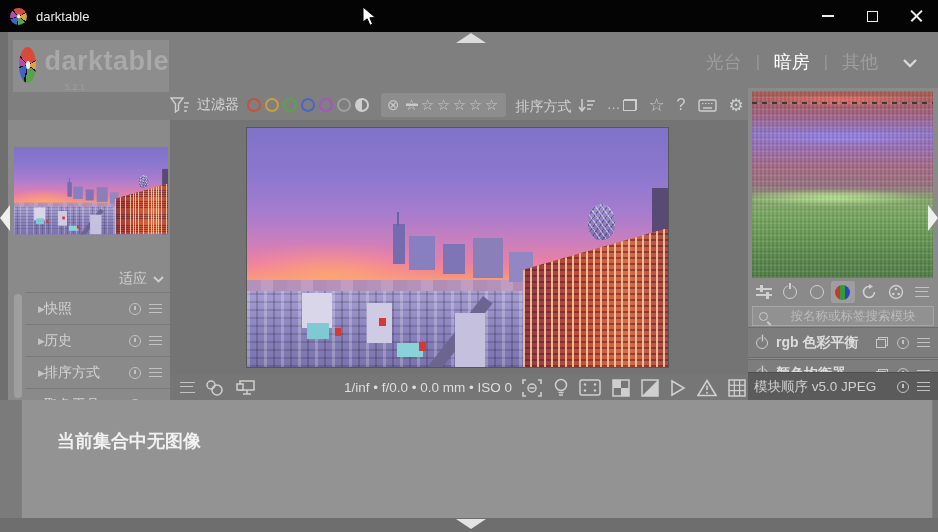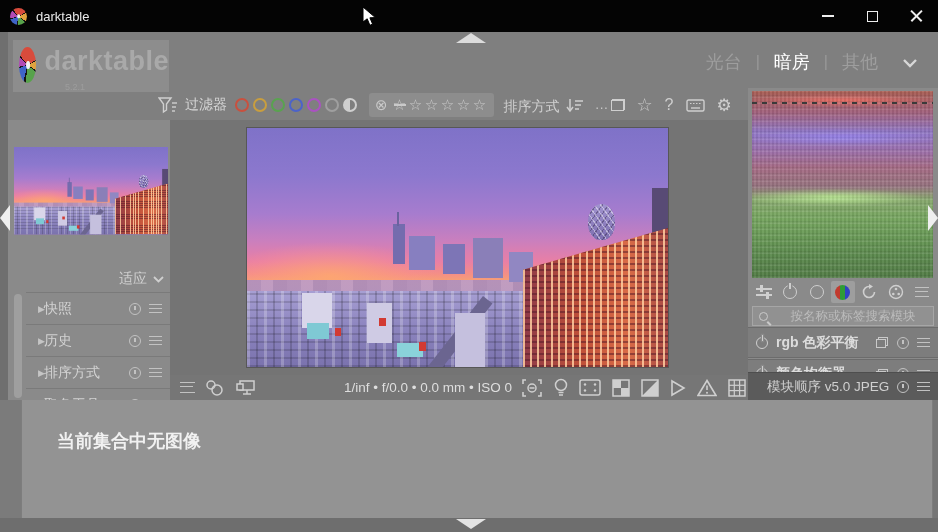--- a/index.html
+++ b/index.html
@@ -42,21 +42,21 @@
   .chev-down { position:absolute; right:20px; top:26px; width:16px; height:10px; }
   .chev-down svg, .chev-small svg { display:block; }
 
   .tri { width:0; height:0; position:absolute; }
   .tri-up    { border-left:15px solid transparent; border-right:15px solid transparent; border-bottom:10px solid #dcdcdc; left:456px; top:33px; }
   .tri-down  { border-left:15px solid transparent; border-right:15px solid transparent; border-top:10px solid #e3e3e3; left:456px; top:519px; z-index:95; }
   .tri-left  { border-top:13px solid transparent; border-bottom:13px solid transparent; border-right:10px solid #efefef; left:0; top:205px; z-index:40; }
   .tri-right { border-top:13px solid transparent; border-bottom:13px solid transparent; border-left:10px solid #efefef; right:0; top:205px; z-index:40; }
 
   
-  .filter-bar { position:absolute; left:158px; top:90px; width:578px; height:30px; display:flex; align-items:center; color:#d3d3d3; }
+  .filter-bar { position:absolute; left:170px; top:90px; width:578px; height:30px; display:flex; align-items:center; color:#d3d3d3; }
   .filter-label { font-size:14px; color:#d6d6d6; margin:0 8px 0 7px; }
   .clabel { width:14px; height:14px; border-radius:50%; border:2px solid #999; margin-right:4px; background:transparent; }
   .clabel.half { background:linear-gradient(90deg,#cfcfcf 0 50%,transparent 50%); border-color:#cfcfcf; }
   .rating-box { background:#8d8d8d; border-radius:3px; padding:1px 6px; margin-left:8px; display:flex; align-items:center; height:24px; }
   .reject { font-size:15px; color:#c9c9c9; margin-right:4px; }
   .star { font-size:15px; color:#c9c9c9; width:16px; text-align:center; position:relative; }
   .star.dashed::after { content:""; position:absolute; left:2px; top:8px; width:12px; height:2px; background:#c9c9c9; }
   .sort-label { font-size:14px; color:#d0d0d0; margin:4px 6px 0 10px; }
   .tool-ico { margin-left:12px; display:flex; align-items:center; }
   .dots { letter-spacing:1px; font-size:12px; color:#cfcfcf; margin-right:2px; }
@@ -152,21 +152,21 @@
   .module-row { position:absolute; left:0; width:190px; height:31px; background:#7d7d7d; border-top:1px solid #6c6c6c; border-bottom:1px solid #6c6c6c;
     display:flex; align-items:center; color:#dcdcdc; }
   .mr1 { top:239px; } .mr2 { top:271px; height:30px; }
   .mod-power { margin:0 8px 0 8px; flex:none; }
   .mod-label { font-size:14px; flex:1; white-space:nowrap; overflow:hidden;font-weight:bold; }
   .multi-inst { position:relative; width:12px; height:11px; margin-right:9px; flex:none; }
   .multi-inst::before { content:""; position:absolute; right:0; top:0; width:8px; height:7px; border:1.3px solid #c9c9c9; }
   .multi-inst::after { content:""; position:absolute; left:0; bottom:0; width:8px; height:7px; border:1.3px solid #c9c9c9; background:#7d7d7d; }
   .module-order { position:absolute; left:0; top:284px; width:190px; height:28px; background:#5b5b5b; border-top:1px solid #4e4e4e;
     display:flex; align-items:center; color:#d0d0d0; z-index:5; }
-  .mo-label { font-size:13.5px; margin-left:19px; flex:1; }
+  .mo-label { font-size:13.5px; margin-left:6px; flex:1; }
 
   
   .empty-overlay { position:absolute; left:22px; top:400px; width:910px; height:118px; background:#939393; z-index:50;
     box-shadow:-1px 0 0 #7d7d7d, 1px 0 0 #7d7d7d; }
   .empty-overlay .msg { position:absolute; left:35px; top:29px; font-size:18px; font-weight:bold; color:#f1f1f1; }
   .under-overlay-left { position:absolute; left:0; top:400px; width:22px; height:118px; background:#7b7b7b; z-index:49; }
   .bottom-strip { position:absolute; left:0; top:518px; width:938px; height:14px; background:#6e6e6e; z-index:60; }
   .bottom-strip .tri-down { top:1px; }
 
   .cursor { position:absolute; left:362px; top:6px; z-index:99; }

